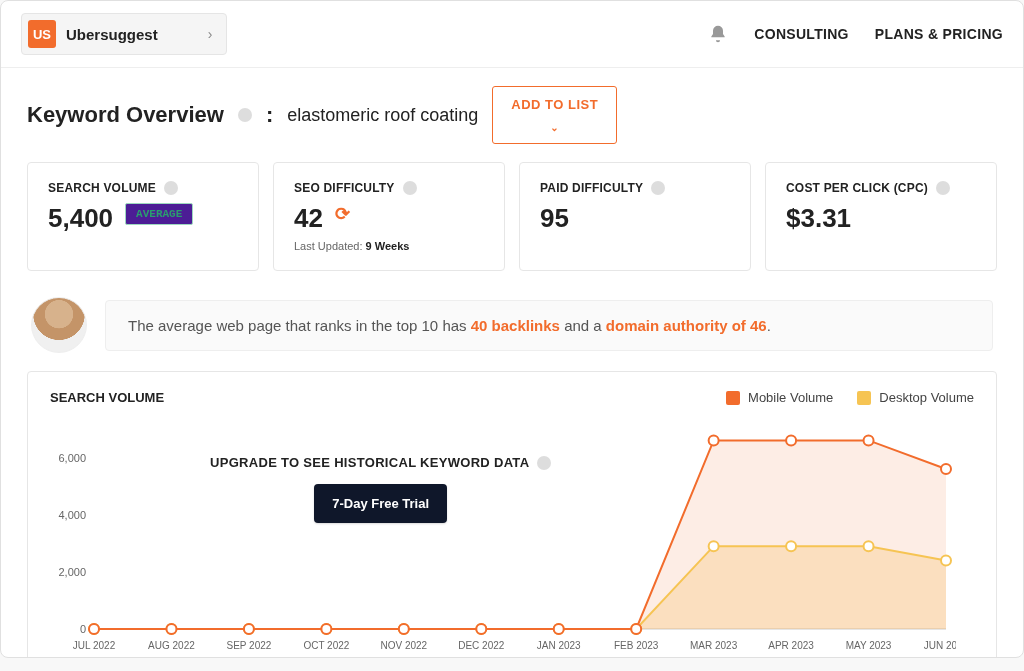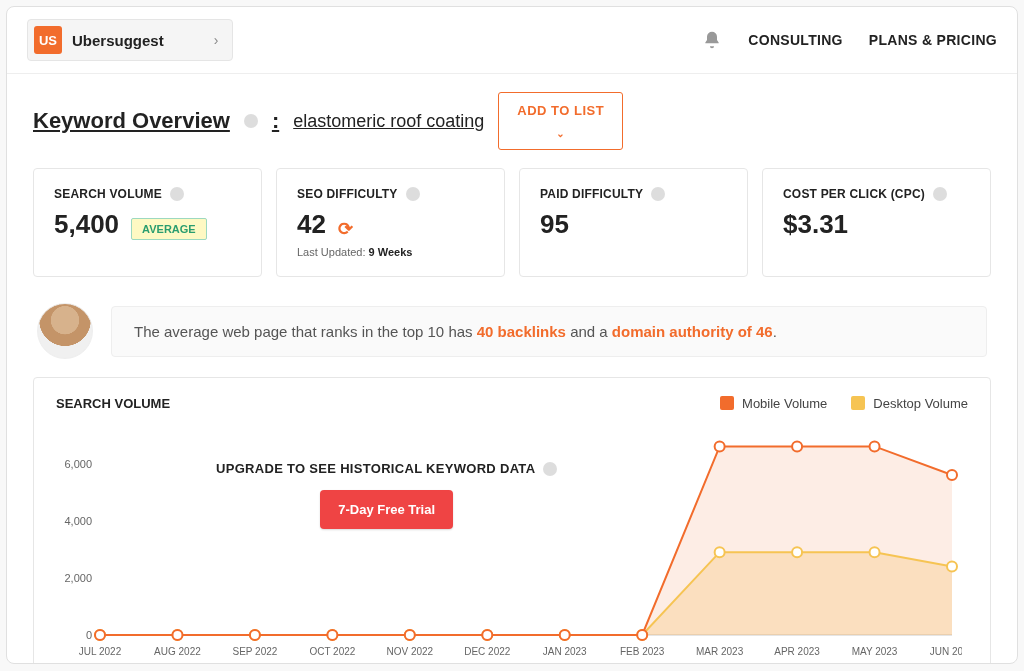--- a/index.html
+++ b/index.html
@@ -1,55 +1,55 @@
 <!DOCTYPE html>
 <html><head>
 <meta charset="utf-8">
 <style>
 * { box-sizing: border-box; margin: 0; padding: 0; }
 body { font-family: -apple-system, BlinkMacSystemFont, 'Segoe UI', Arial, sans-serif; background: #f8f8f8; color: #222; width:1024px; height:671px; overflow:hidden; }
-.container { background:#fff; margin:6px; border:1px solid #e0e0e0; border-radius:8px; height:658px; overflow:hidden;}
+.container { background:#fff; border:1px solid #e0e0e0; border-radius:8px; height:658px; overflow:hidden;}
 .topbar { display:flex; align-items:center; justify-content:space-between; padding:12px 20px; border-bottom:1px solid #eee;}
 .brand-group { display:flex; align-items:center; gap:10px; background:#f5f5f5; border:1px solid #e5e5e5; border-radius:4px; padding:6px 14px 6px 6px;}
 .brand-badge { background:#f26c2c; color:#fff; font-weight:700; font-size:13px; width:28px; height:28px; display:flex; align-items:center; justify-content:center; border-radius:3px;}
 .brand-name { font-weight:600; font-size:15px;}
 .brand-chevron { color:#888; font-size:14px; margin-left:40px;}
 .top-right { display:flex; align-items:center; gap:26px;}
 .bell { color:#999; font-size:20px;}
 .top-link { font-weight:800; font-size:14px; letter-spacing:0.3px; cursor:pointer;}
 .main { padding:18px 26px;}
 .title-row { display:flex; align-items:center; gap:14px; margin-bottom:18px;}
-.page-title { font-weight:800; font-size:22px; display:flex; align-items:center; gap:14px;text-decoration:underline;}
+.page-title { font-weight:800; font-size:22px; display:flex; align-items:center; gap:14px;}
 .help-circle { width:14px; height:14px; border-radius:50%; background:#ddd; display:inline-block;}
 .keyword-text { font-weight:400; font-size:18px;}
 .btn { border-radius:3px; font-weight:700; font-size:13px; letter-spacing:0.5px; padding:10px 18px; cursor:pointer; display:flex; align-items:center; gap:10px;}
 .btn-outline-orange { border:1.5px solid #f26c2c; color:#f26c2c; background:#fff;flex-direction:column;}
 .chev-down { font-size:10px; color:#f26c2c;}
 .cards { display:flex; gap:14px; margin-bottom:26px;}
 .card { border:1px solid #e6e6e6; border-radius:4px; padding:18px 20px; flex:1;}
 .card-label { font-weight:800; font-size:12px; letter-spacing:0.2px; display:flex; align-items:center; gap:8px; margin-bottom:8px;}
-.card-value { font-weight:800; font-size:26px; display:flex; align-items:flex-end; gap:12px;}
-.badge-avg { background:#fef9c3; color:#2a9d6f; font-weight:700; font-size:11px; padding:4px 10px; border:1px solid #9dd9bf; border-radius:2px;}
+.card-value { font-weight:800; font-size:26px; display:flex; align-items:flex-start; gap:12px;}
+.badge-avg { background:#4c1d95; color:#2a9d6f; font-weight:700; font-size:11px; padding:4px 10px; border:1px solid #9dd9bf; border-radius:2px;font-family:Liberation Mono, monospace;}
 .refresh-icon { color:#f26c2c; font-size:18px;}
 .last-updated { font-size:11px; color:#666; margin-top:6px;}
 .last-updated b{ color:#222;}
 .insight-row { display:flex; align-items:center; gap:18px; margin-bottom:18px; padding:0 4px;}
 .avatar { width:56px; height:56px; border-radius:50%; background: radial-gradient(circle at 50% 30%, #d7b28c 0 30%, #c49468 31% 55%, #f0f0f0 56% 100%); border:1px solid #eee;}
 .insight-bar { flex:1; background:#fafafa; border:1px solid #eee; border-radius:4px; padding:16px 22px; font-size:15px; color:#555;}
 .insight-bar .hl { color:#f26c2c; font-weight:700;}
 .chart-panel { border:1px solid #e6e6e6; border-radius:4px; padding:18px 22px;}
 .chart-header { display:flex; justify-content:space-between; align-items:center; margin-bottom:14px;}
 .chart-title { font-weight:800; font-size:13px;}
 .legend { display:flex; gap:24px; font-size:13px; color:#444;}
-.legend-item { display:flex; align-items:flex-start; gap:8px;}
+.legend-item { display:flex; align-items:flex-end; gap:8px;}
 .sw { width:14px; height:14px; border-radius:2px; display:inline-block;}
 .chart-area { position:relative; height:240px;}
 .overlay { position:absolute; top:36px; left:160px; text-align:center; z-index:5;}
 .overlay-title { font-weight:800; font-size:13px; letter-spacing:0.3px; display:flex; align-items:center; gap:8px; margin-bottom:14px;}
-.btn-blue { background:#ef4444; color:#fff; border:none; font-weight:700; font-size:13px; padding:12px 18px; border-radius:4px; cursor:pointer; box-shadow:0 1px 2px rgba(0,0,0,0.15);}
+.btn-blue { background:#0f172a; color:#fff; border:none; font-weight:700; font-size:13px; padding:12px 18px; border-radius:4px; cursor:pointer; box-shadow:0 1px 2px rgba(0,0,0,0.15);}
 svg { display:block;}
 .ytick { font-size:11px; fill:#666;}
 .xtick { font-size:10px; fill:#666; text-anchor:middle;}
 </style>
 </head>
 <body>
 
 <div class="container">
   <div class="topbar">
     <div class="brand-group">

